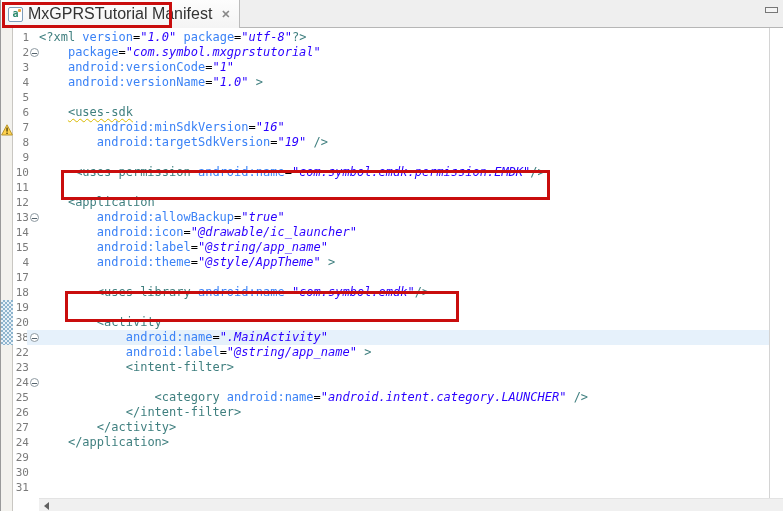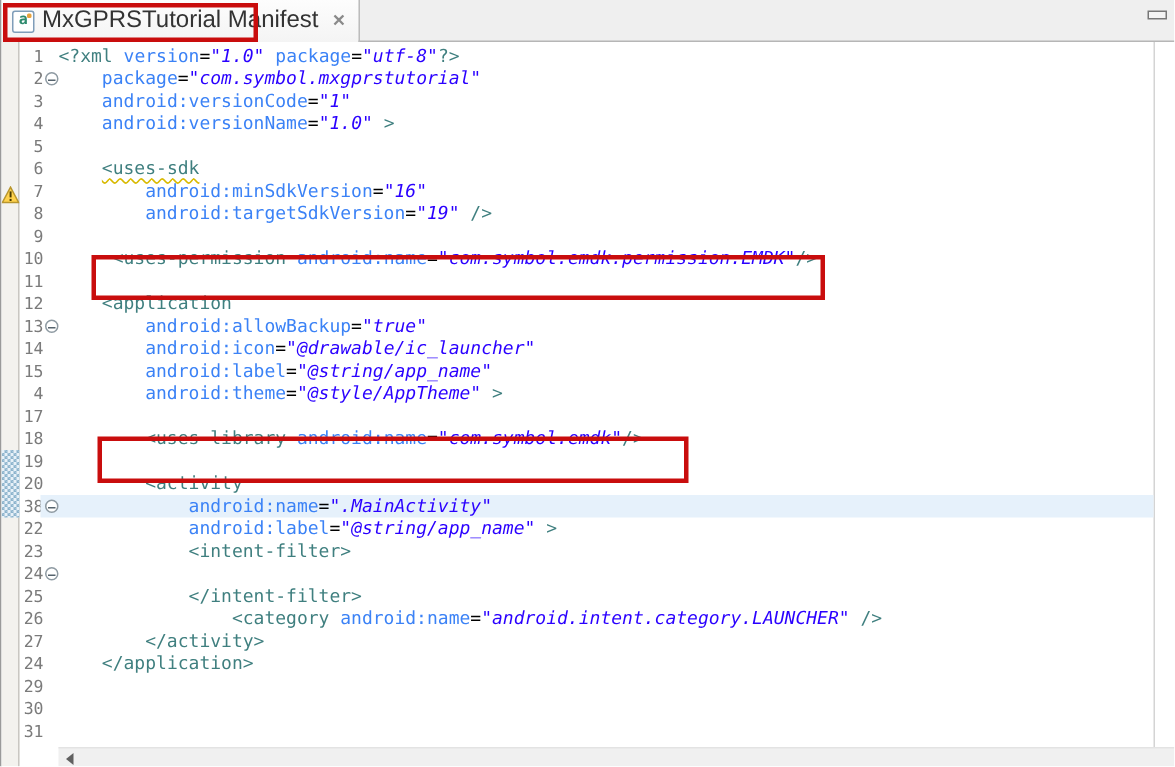--- a/index.html
+++ b/index.html
@@ -165,22 +165,22 @@
         <div class="code-line"><span class="tk-p">        </span><span class="tk-attr">android:label</span><span class="tk-p">=</span><span class="tk-val">"@string/app_name"</span></div>
         <div class="code-line"><span class="tk-p">        </span><span class="tk-attr">android:theme</span><span class="tk-p">=</span><span class="tk-val">"@style/AppTheme"</span><span class="tk-tag"> &gt;</span></div>
         <div class="code-line"></div>
         <div class="code-line"><span class="tk-p">        </span><span class="tk-tag">&lt;uses-library </span><span class="tk-attr">android:name</span><span class="tk-p">=</span><span class="tk-val">"com.symbol.emdk"</span><span class="tk-tag">/&gt;</span></div>
         <div class="code-line"></div>
         <div class="code-line"><span class="tk-p">        </span><span class="tk-tag">&lt;activity</span></div>
         <div class="code-line"><span class="tk-p">            </span><span class="tk-attr">android:name</span><span class="tk-p">=</span><span class="tk-val">".MainActivity"</span></div>
         <div class="code-line"><span class="tk-p">            </span><span class="tk-attr">android:label</span><span class="tk-p">=</span><span class="tk-val">"@string/app_name"</span><span class="tk-tag"> &gt;</span></div>
         <div class="code-line"><span class="tk-p">            </span><span class="tk-tag">&lt;intent-filter&gt;</span></div>
         <div class="code-line"></div>
+        <div class="code-line"><span class="tk-p">                </span><span class="tk-tag">&lt;category </span><span class="tk-attr">android:name</span><span class="tk-p">=</span><span class="tk-val">"android.intent.category.LAUNCHER"</span><span class="tk-tag"> /&gt;</span></div>
         <div class="code-line"><span class="tk-p">            </span><span class="tk-tag">&lt;/intent-filter&gt;</span></div>
-        <div class="code-line"><span class="tk-p">                </span><span class="tk-tag">&lt;category </span><span class="tk-attr">android:name</span><span class="tk-p">=</span><span class="tk-val">"android.intent.category.LAUNCHER"</span><span class="tk-tag"> /&gt;</span></div>
         <div class="code-line"><span class="tk-p">        </span><span class="tk-tag">&lt;/activity&gt;</span></div>
         <div class="code-line"><span class="tk-p">    </span><span class="tk-tag">&lt;/application&gt;</span></div>
         <div class="code-line"></div>
       </div>
   <div class="cur-line" style="top: 302px;"></div>
     </div>
 
   <div id="right-ruler"></div>
 
   <div class="red-box" id="red-box-tab"></div>

